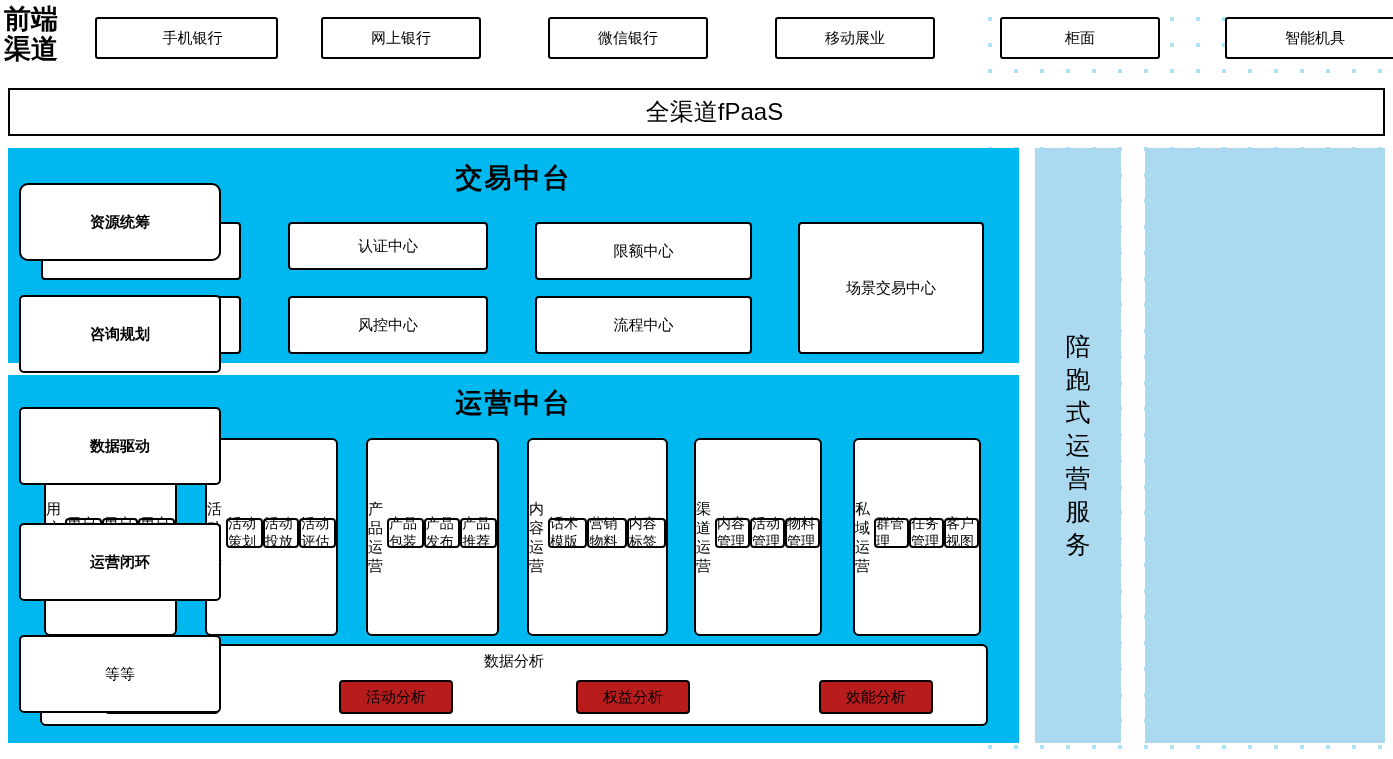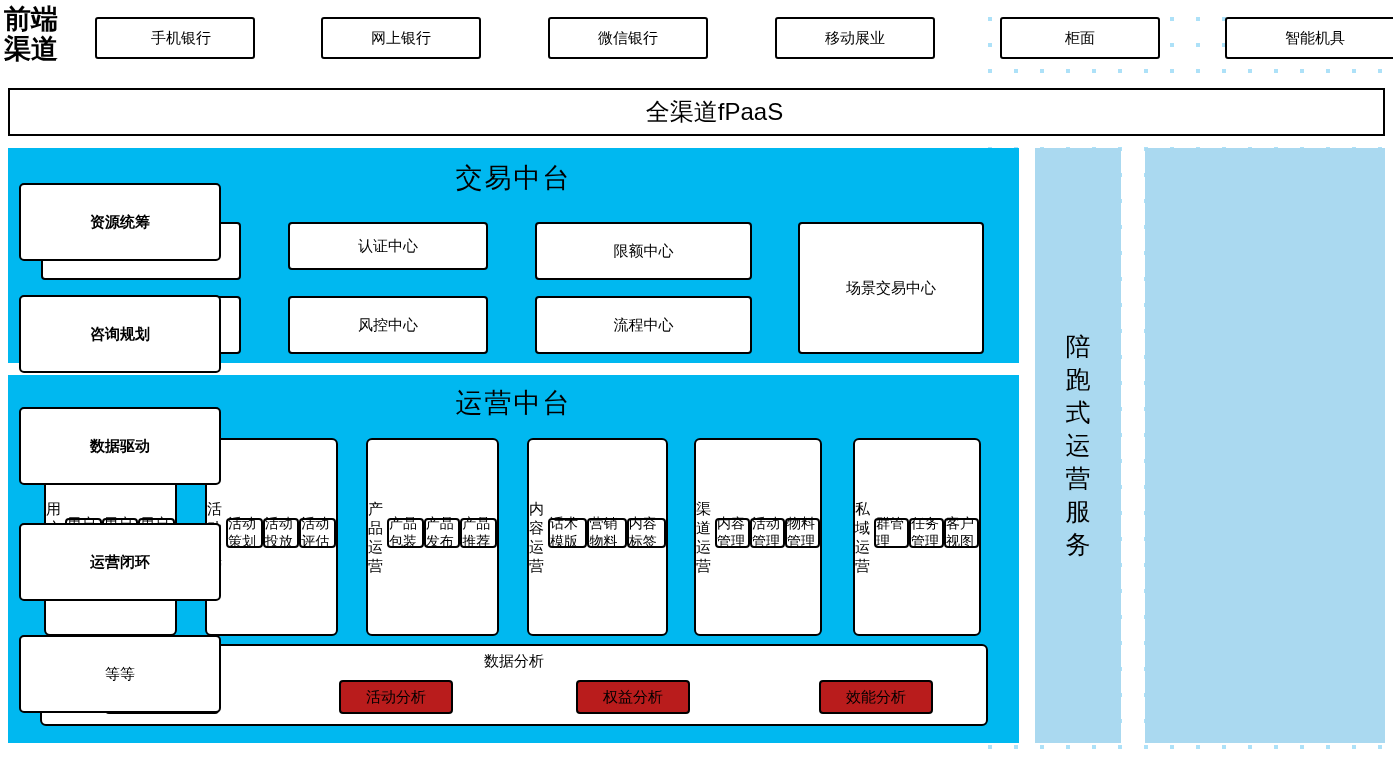--- a/index.html
+++ b/index.html
@@ -75,21 +75,21 @@
   }
 
   
   .blue {
     background: #00b8f0;
     box-sizing: border-box;
   }
   .panel-title {
     text-align: center;
     font-size: 27px;
-    font-weight: normal;
+    font-weight: bold;
     color: #000;
     font-family: "Liberation Serif", serif;
     letter-spacing: 2px;
   }
   .wbox {
     position: absolute;
     background: #fff;
     border: 2px solid #000;
     border-radius: 4px;
     box-sizing: border-box;
@@ -234,21 +234,21 @@
 </style>
 </head>
 <body>
 
 <div id="canvas">
 
   <div class="dots"></div>
 
   <div class="channel-label">前端渠道</div>
 
-  <div class="chan-box" style="left:95px; top:17px; width:160px;padding-left:12px;">
+  <div class="chan-box" style="left:95px; top:17px; width:183px;padding-left:12px;">
     <span>手机银行</span>
   </div>
   <div class="chan-box" style="left:548px; top:17px; width:160px;">
     <span>微信银行</span>
   </div>
   <div class="chan-box" style="left:321px; top:17px; width:160px;">
     <span>网上银行</span>
   </div>
   <div class="chan-box" style="left:775px; top:17px; width:160px;">
     <span>移动展业</span>
@@ -349,21 +349,21 @@
   </div>
   <div class="dabox layer" style="left:819px; top:680px; width:114px;">
     <span>效能分析</span>
   </div>
 
   <div id="service" class="layer">
     <div class="vtext">陪跑式运营服务</div>
   </div>
 
   <div id="rightcol" class="layer"></div>
-  <div class="rbox layer" style="top:183px;">
+  <div class="rbox layer" style="top:183px;border-radius:9px;">
     <span>资源统筹</span>
   </div>
   <div class="rbox layer" style="top:295px;">
     <span>咨询规划</span>
   </div>
   <div class="rbox layer" style="top:407px;">
     <span>数据驱动</span>
   </div>
   <div class="rbox layer" style="top:523px;">
     <span>运营闭环</span>

